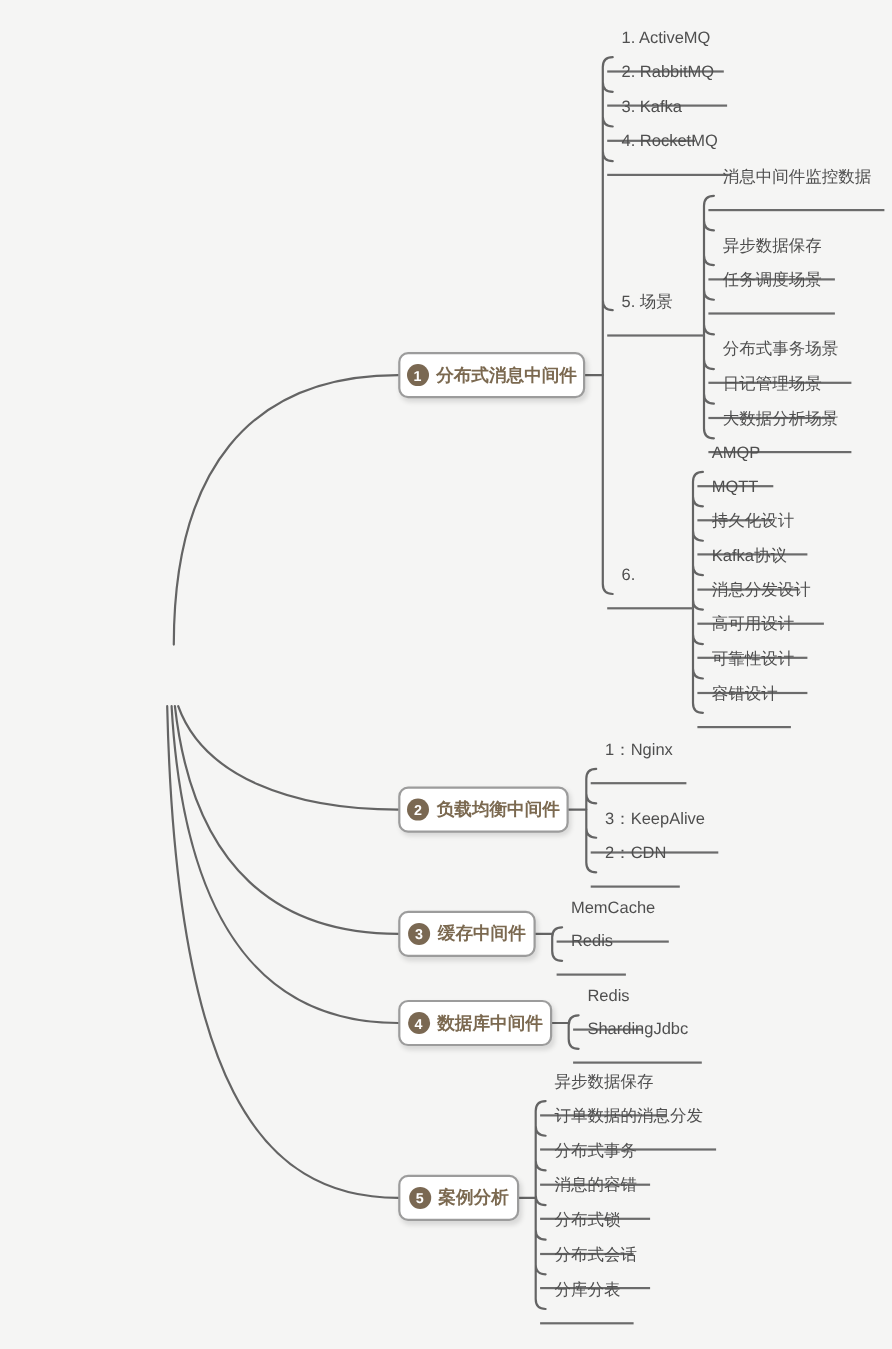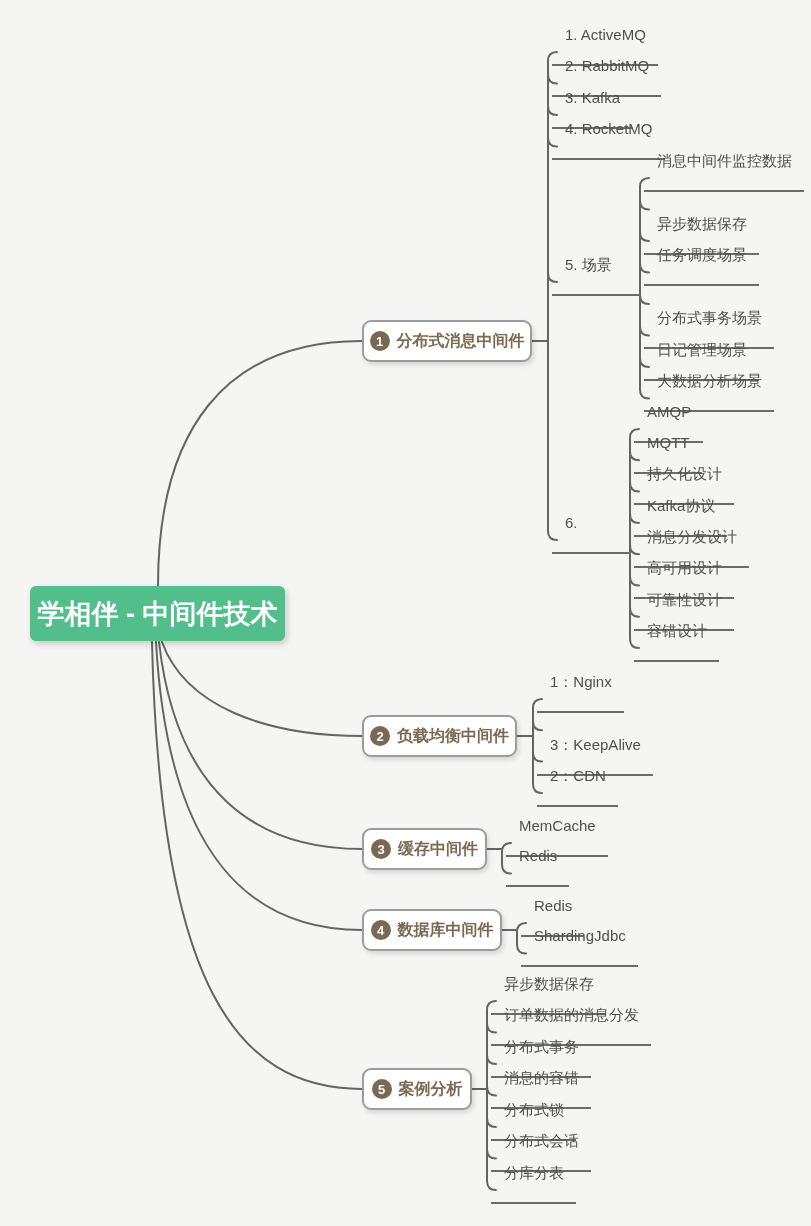--- a/index.html
+++ b/index.html
@@ -100,21 +100,20 @@
       <path d="M472,1089 L487,1089"></path>
       <path d="M496,1001 Q487,1001 487,1010 L487,1181 Q487,1190 496,1190
                M487,1023.5 Q487,1032.5 496,1032.5
                M487,1055 Q487,1064 496,1064
                M487,1086.5 Q487,1095.5 496,1095.5
                M487,1118 Q487,1127 496,1127
                M487,1149.5 Q487,1158.5 496,1158.5"></path>
     </g>
   </svg>
 
-  <div class="root-node">学相伴 - 中间件技术</div>
 
   <div class="branch-node" style="left:362px;top:320px;width:170px;">
     <span class="badge">1</span>
     <span>分布式消息中间件</span>
   </div>
   <div class="branch-node" style="left:362px;top:715px;width:155px;">
     <span class="badge">2</span>
     <span>负载均衡中间件</span>
   </div>
   <div class="branch-node" style="left:362px;top:828px;width:125px;">
@@ -127,21 +126,21 @@
   </div>
   <div class="branch-node" style="left:362px;top:1068px;width:110px;">
     <span class="badge">5</span>
     <span>案例分析</span>
   </div>
 
   <div class="leaf" style="left:552px;top:24px">1. ActiveMQ</div>
   <div class="leaf" style="left:552px;top:55px">2. RabbitMQ</div>
   <div class="leaf" style="left:552px;top:87px">3. Kafka</div>
   <div class="leaf" style="left:552px;top:118px">4. RocketMQ</div>
-  <div class="leaf" style="left:552px;top:254px;width:88px">5. 场景</div>
+  <div class="leaf" style="left:552px;top:264px;width:88px">5. 场景</div>
   <div class="leaf" style="left:552px;top:512px;width:78px">6.</div>
 
   <div class="leaf" style="left:644px;top:150px">消息中间件监控数据</div>
   <div class="leaf" style="left:644px;top:213px">异步数据保存</div>
   <div class="leaf" style="left:644px;top:244px">任务调度场景</div>
   <div class="leaf" style="left:644px;top:307px">分布式事务场景</div>
   <div class="leaf" style="left:644px;top:339px">日记管理场景</div>
   <div class="leaf" style="left:644px;top:370px">大数据分析场景</div>
 
   <div class="leaf" style="left:634px;top:401px">AMQP</div>

